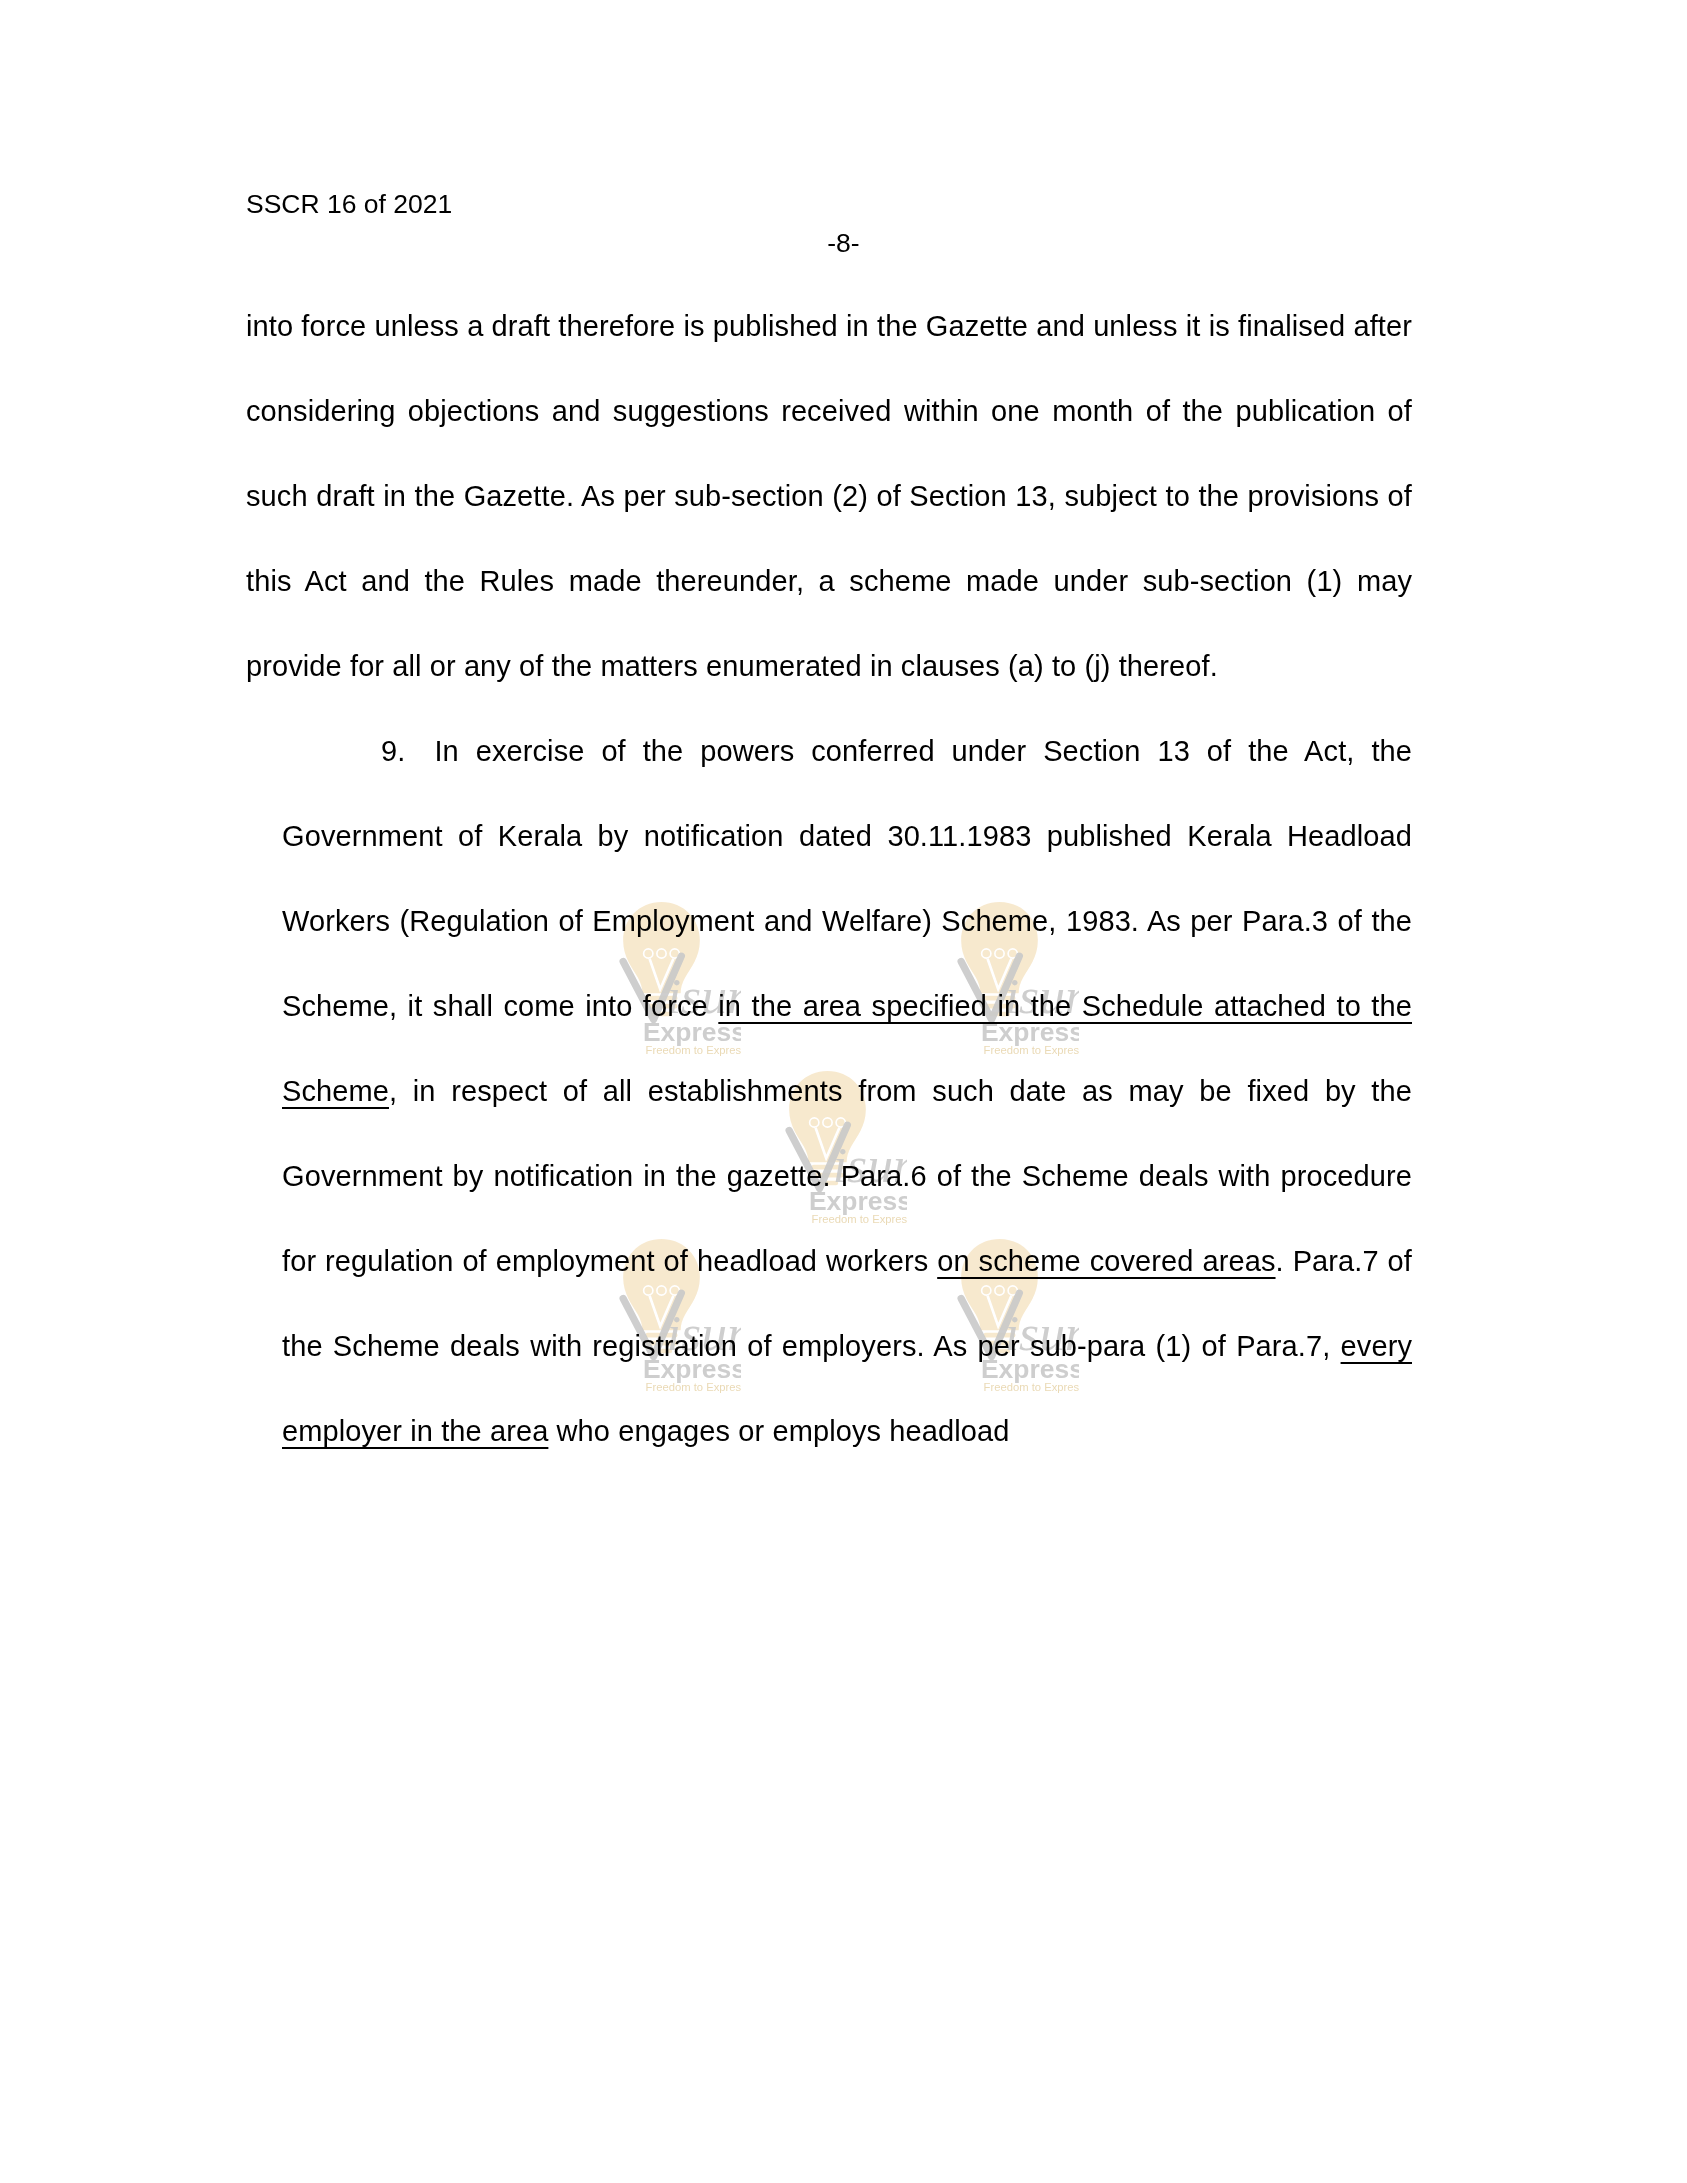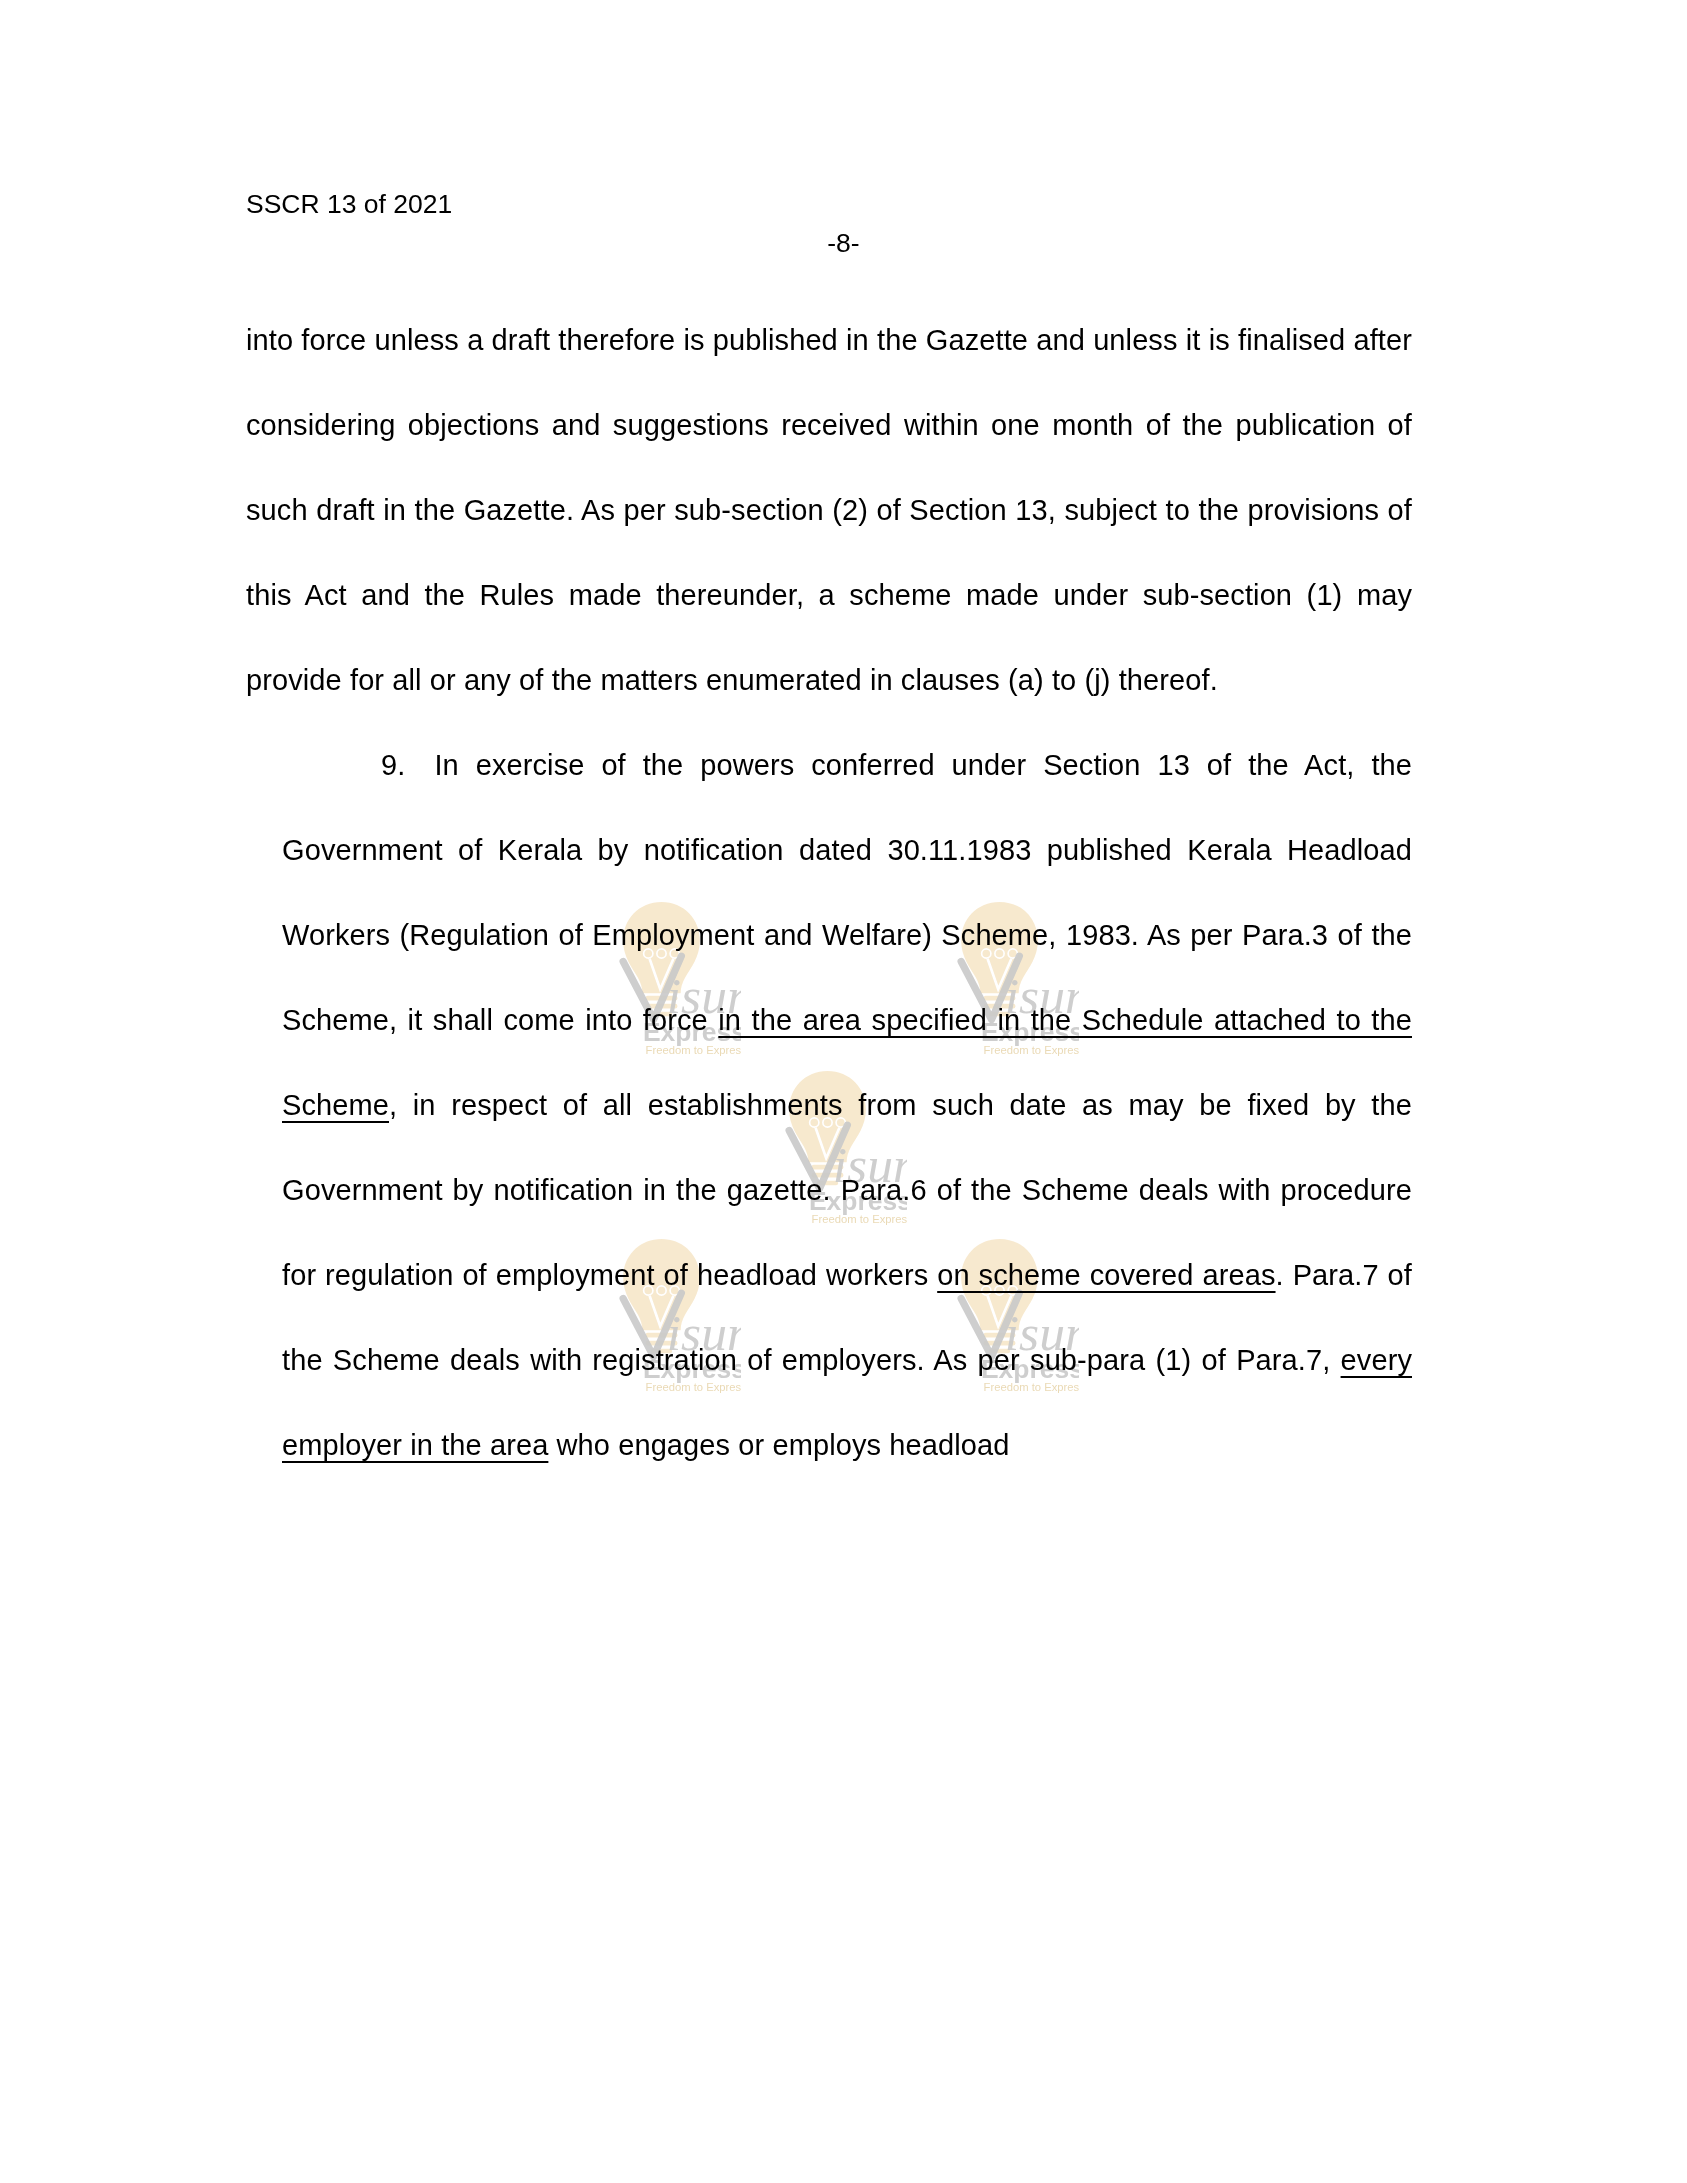--- a/index.html
+++ b/index.html
@@ -60,21 +60,21 @@
     right: 0;
     top: 228px;
     text-align: center;
     font-size: 26.5px;
     line-height: 1.2;
   }
 
   .body-block {
     position: absolute;
     left: 246px;
-    top: 298px;
+    top: 284px;
     width: 1166px;
   }
 
   p.para {
     margin: 0;
     font-size: 29px;
     line-height: 85px;
     text-align: justify;
     text-justify: inter-word;
     letter-spacing: 0.1px;
@@ -198,21 +198,21 @@
         <text x="128" y="186" font-family="Liberation Serif, serif" font-style="italic" font-size="78" fill="#c9c9c9">isum</text>
         <text x="92" y="228" font-family="Liberation Sans, sans-serif" font-weight="bold" font-size="40" fill="#c9c9c9">Expresso</text>
         <text x="96" y="248" font-family="Liberation Sans, sans-serif" font-size="17" fill="#e8d6ae">Freedom to Express</text>
       </g>
     </svg>
       </div>
     </div>
 
   <div class="content-layer">
 
-    <div class="header-case-no">SSCR 13 of 2021</div>
+    <div class="header-case-no">SSCR 16 of 2021</div>
 
     <div class="page-number">-8-</div>
 
     <div class="body-block" id="body-block">
         <p class="para"><span>into force unless a draft therefore is published in the Gazette and unless it is finalised after considering objections and suggestions received within one month of the publication of such draft in the Gazette. As per sub-section (2) of Section 13, subject to the provisions of this Act and the Rules made thereunder, a scheme made under sub-section (1) may provide for all or any of the matters enumerated in clauses (a) to (j) thereof.</span></p>
         <p class="para indented"><span class="num">9.</span><span>In exercise of the powers conferred under Section 13 of the Act, the Government of Kerala by notification dated 30.11.1983 published Kerala Headload Workers (Regulation of Employment and Welfare) Scheme, 1983. As per Para.3 of the Scheme, it shall come into force </span><span class="u">in the area specified in the Schedule attached to the Scheme</span><span>, in respect of all establishments from such date as may be fixed by the Government by notification in the gazette. Para.6 of the Scheme deals with procedure for regulation of employment of headload workers </span><span class="u">on scheme covered areas</span><span>. Para.7 of the Scheme deals with registration of employers. As per sub-para (1) of Para.7, </span><span class="u">every employer in the area</span><span> who engages or employs headload</span></p>
       </div>
 
   </div>
 </div>

